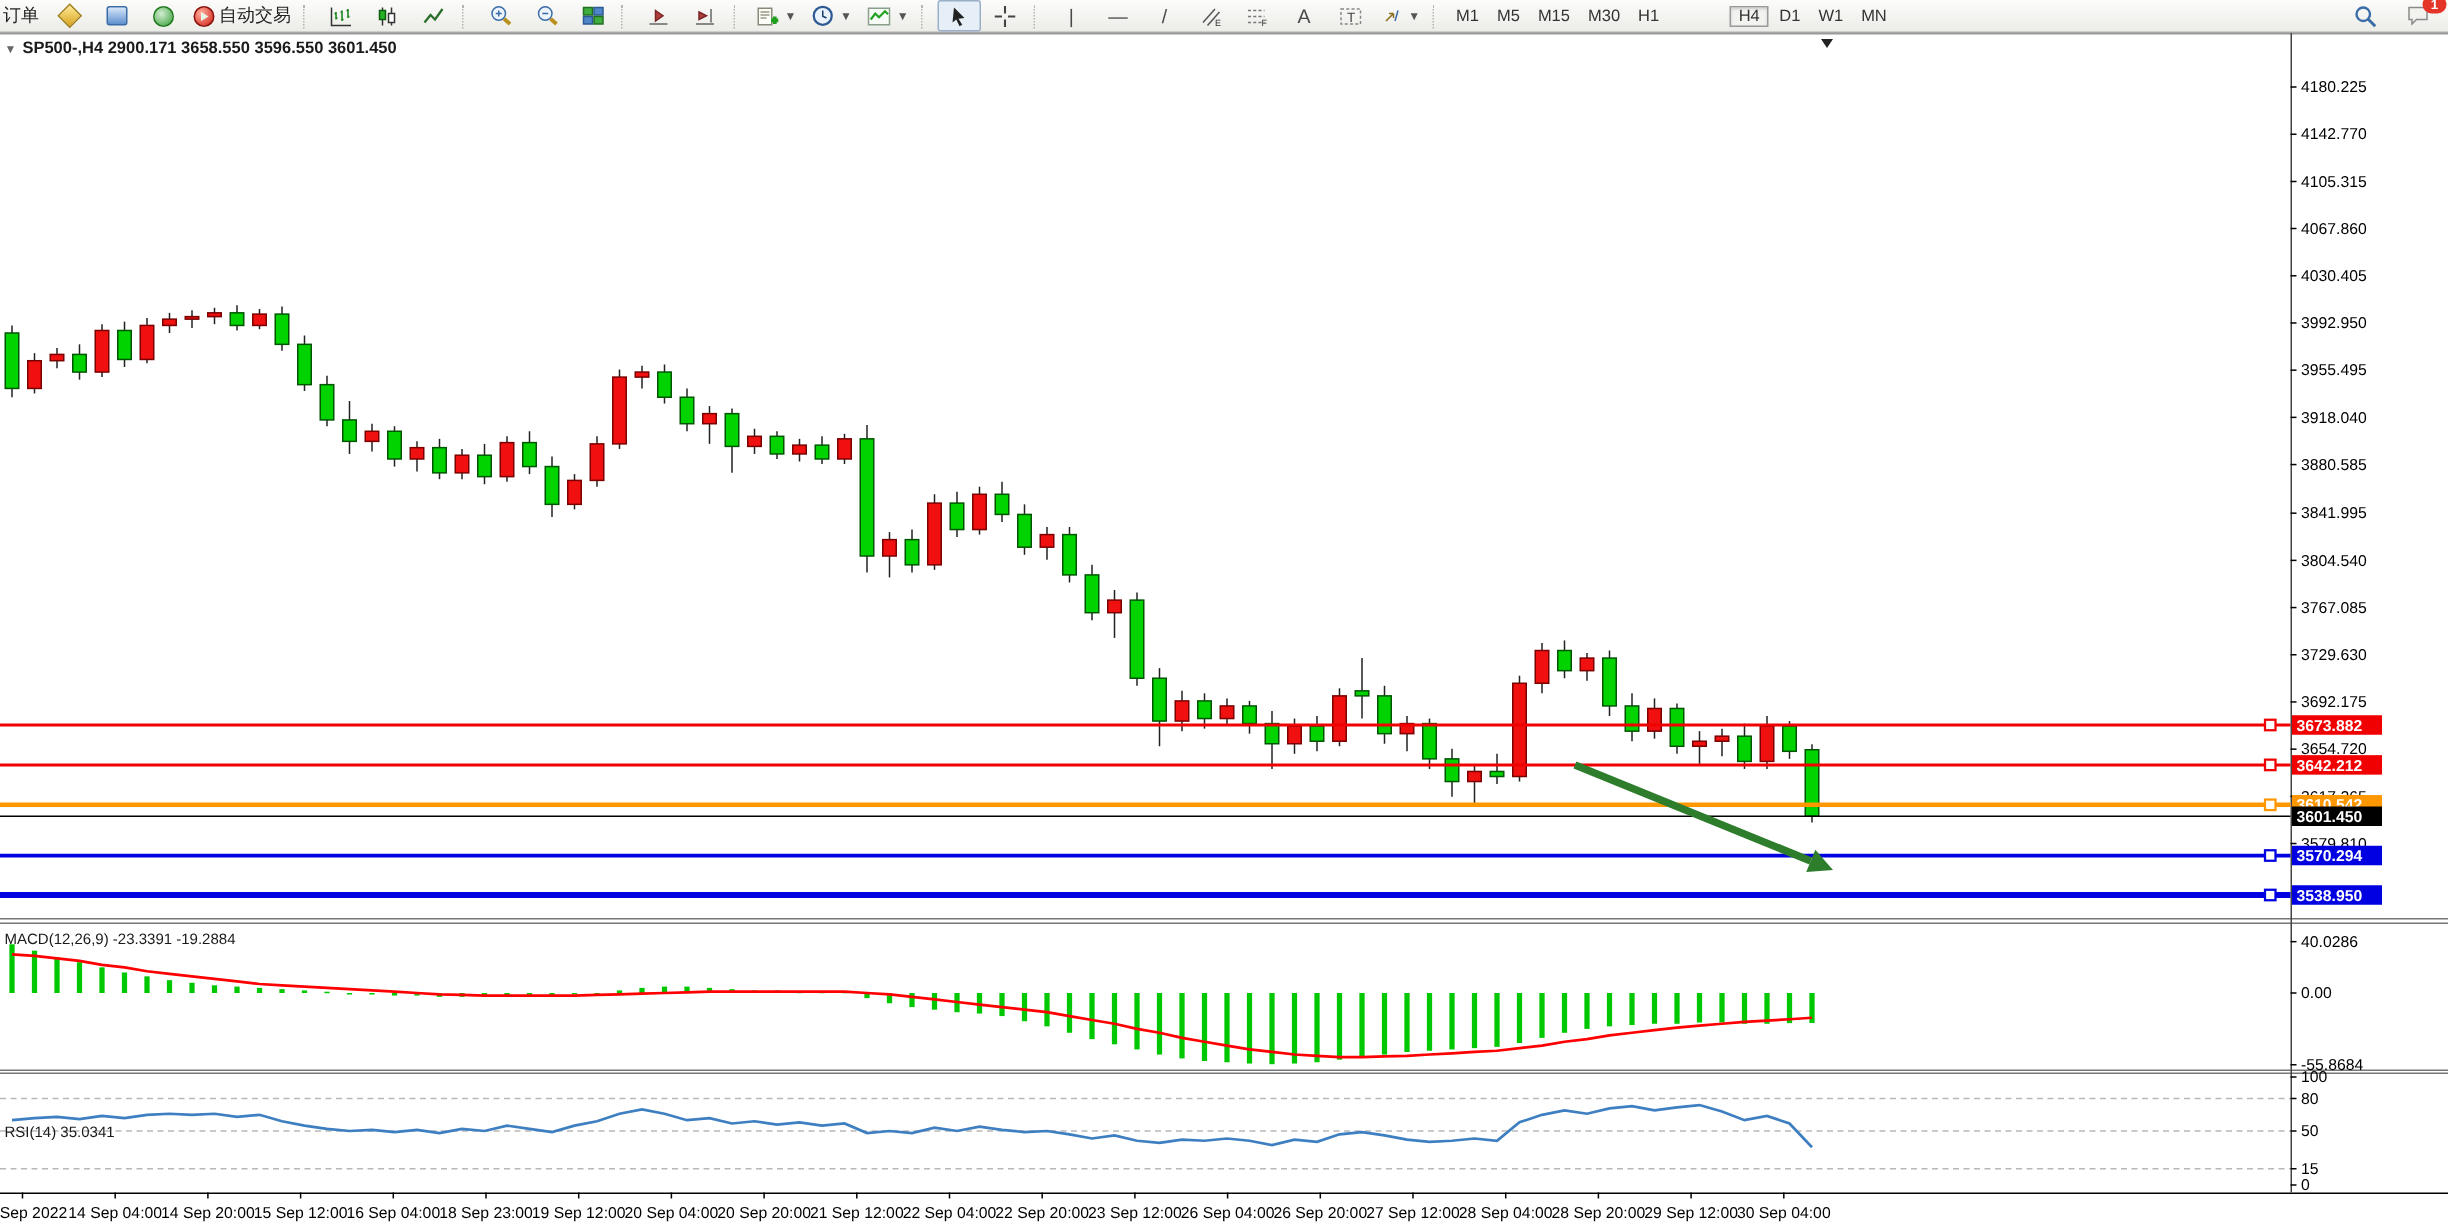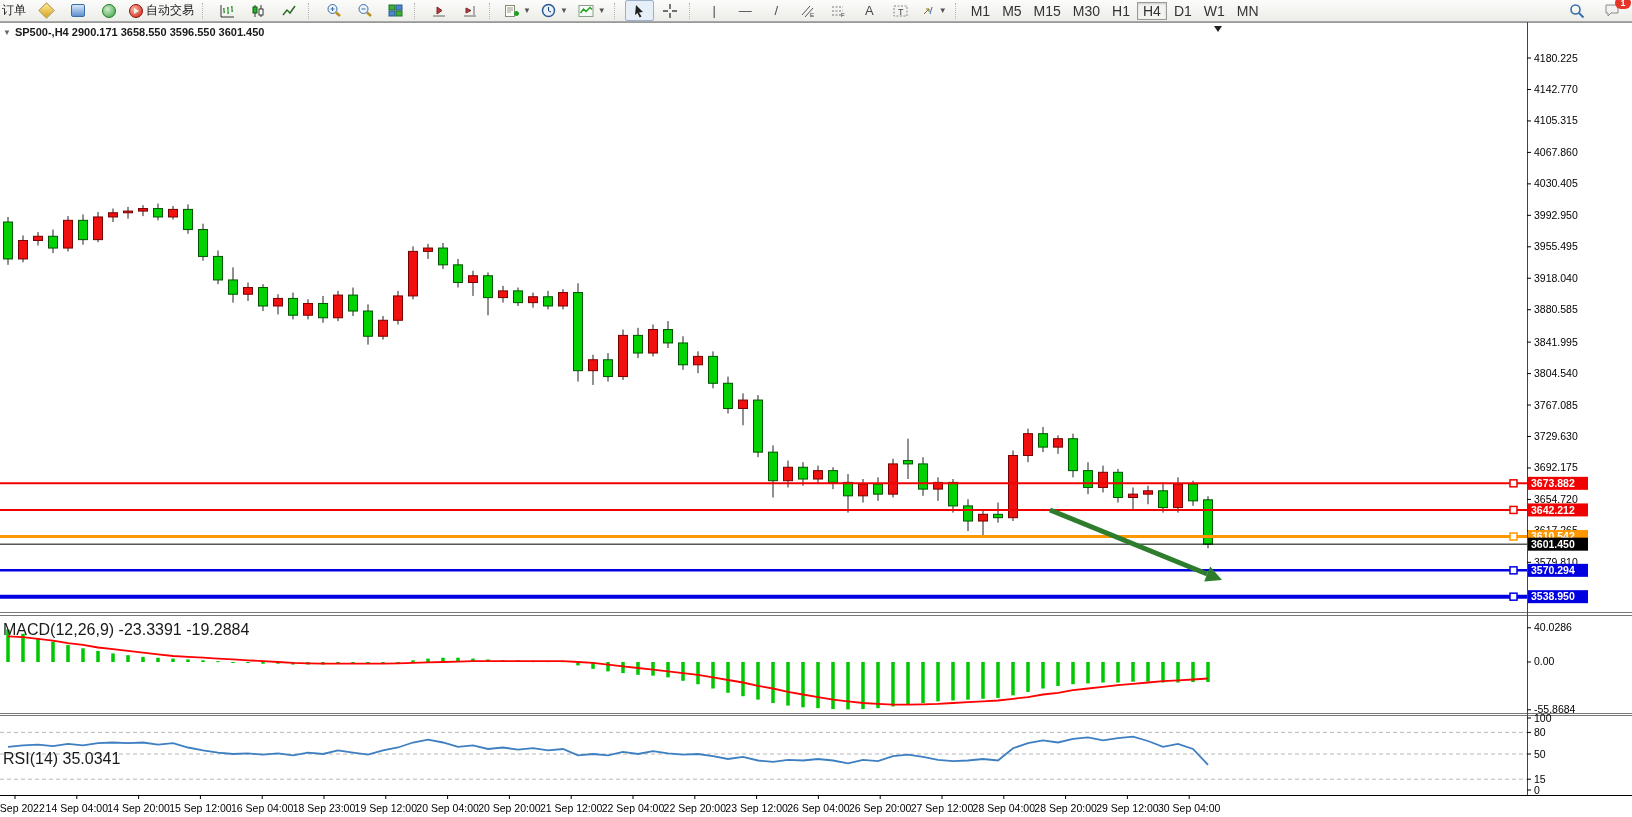--- a/index.html
+++ b/index.html
@@ -8,39 +8,39 @@
   
   .toolbar{height:21px;border-bottom:1px solid #a8a8a8;background:linear-gradient(#fcfcfb,#ecece8);
     display:flex;align-items:center;padding:0 4px;gap:2px;font-size:12px;color:#222;white-space:nowrap;}
   .tbtn{height:19px;min-width:21px;display:inline-flex;align-items:center;justify-content:center;
     gap:3px;padding:0 3px;border:1px solid transparent;border-radius:2px;background:transparent;cursor:default;}
   .tbtn.active{border:1px solid #9ab0c8;background:#e6eef8;}
   .tb-sep{width:5px;height:16px;border-left:1px dotted #b4b4b4;margin:0 3px 0 2px;}
   .tb-text{font-size:12px;}
   .order-btn{margin-left:-6px;}
   .caret{font-size:8px;color:#555;margin-left:1px;}
-  .tf{font-size:14px;color:#333;padding:0 5px;}
-  .tf.active{border:1px solid #9a9a9a;background:#f3f3f0;box-shadow:inset 0 1px 2px #c9c9c9;}
+  .tf{font-size:11px;color:#333;padding:0 5px;}
+  .tf.active{border:1px solid #9a9a9a;background:#f3f3f0;box-shadow:inset 0 1px 2px #c9c9c9;margin-left:40px;}
   .tb-right{margin-left:auto;display:flex;align-items:center;gap:6px;padding-right:2px;}
   .ico-diamond{width:11px;height:11px;background:linear-gradient(135deg,#ffeb96,#d7a31e);border:1px solid #9c7a14;transform:rotate(45deg) scale(.9);}
   .ico-profile{width:12px;height:11px;background:linear-gradient(#d9e7f8,#5e90cf);border:1px solid #3a6da8;border-radius:2px;}
   .ico-signal{width:12px;height:12px;border-radius:50%;background:radial-gradient(circle at 38% 35%,#d2ecd2,#35a035);border:1px solid #1f7a1f;}
   .ico-autotrade{width:12px;height:12px;border-radius:50%;background:radial-gradient(circle at 35% 32%,#ffb0a0,#cf1d10);border:1px solid #8a120a;position:relative;}
   .ico-autotrade::after{content:"";position:absolute;left:4px;top:3px;border-left:5px solid #e9f7e9;border-top:3px solid transparent;border-bottom:3px solid transparent;}
   .glyph{font-size:13px;color:#4a4a4a;line-height:1;}
   .badge{position:absolute;top:-4px;right:-6px;min-width:12px;height:12px;border-radius:7px;background:#e53528;
     color:#fff;font-size:9px;font-weight:bold;display:flex;align-items:center;justify-content:center;padding:0 2px;}
   .chat-wrap{position:relative;}
 
   
   .chart-area{position:relative;width:1632px;height:795px;background:#fff;}
   #chart-svg{position:absolute;left:0;top:0;}
   .chart-title{position:absolute;left:3px;top:4px;font-size:11px;font-weight:bold;color:#1a1a1a;z-index:3;display:flex;gap:4px;align-items:center;}
   .chart-title .dd{font-size:8px;color:#666;font-weight:normal;}
-  .ind-label{position:absolute;left:3px;font-size:16px;color:#1a1a1a;z-index:3;}
+  .ind-label{position:absolute;left:3px;font-size:10px;color:#1a1a1a;z-index:3;}
   .macd-pos{top:599px;}
   .rsi-pos{top:728px;}
 </style>
 </head>
 <body>
 
 <div class="app">
 
   <div class="toolbar">
     <span class="tbtn order-btn">

